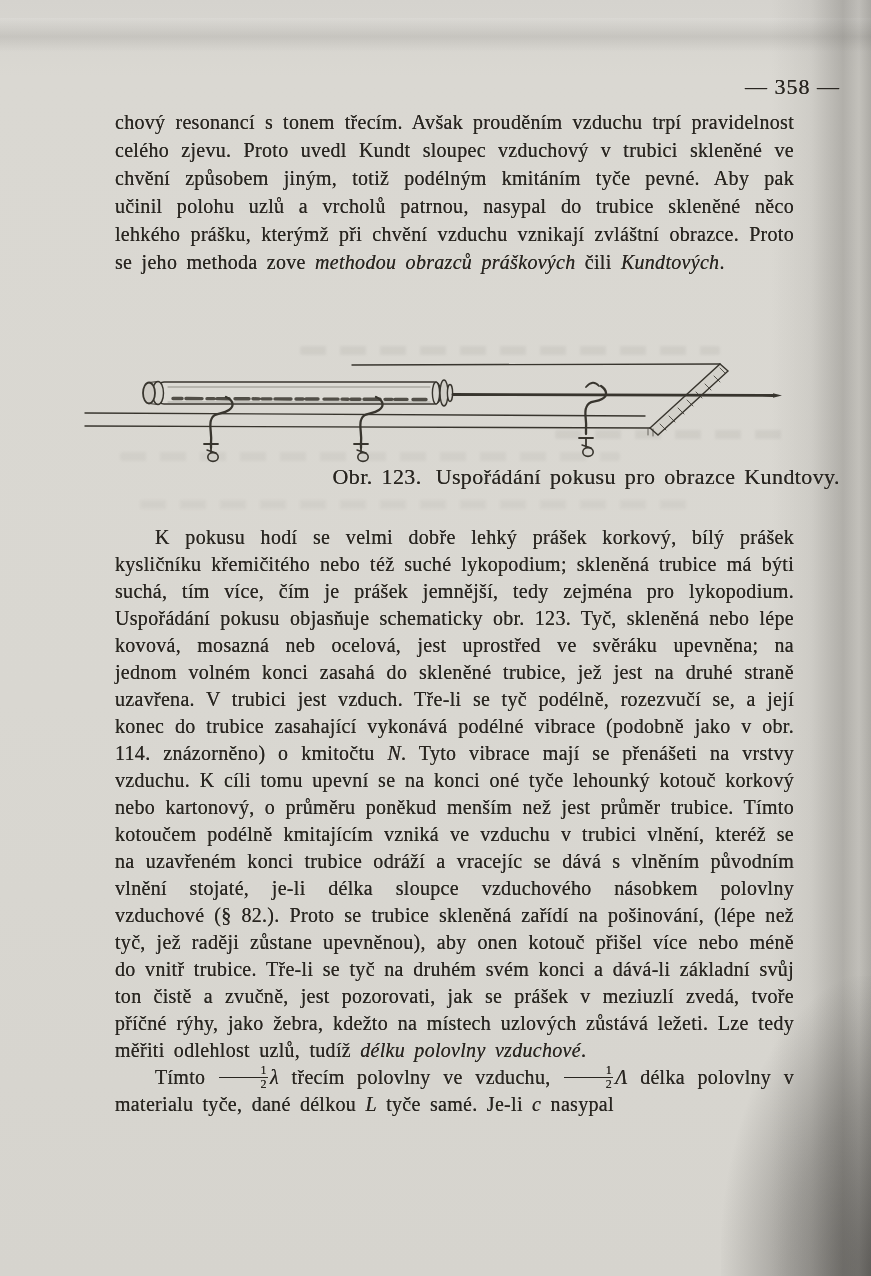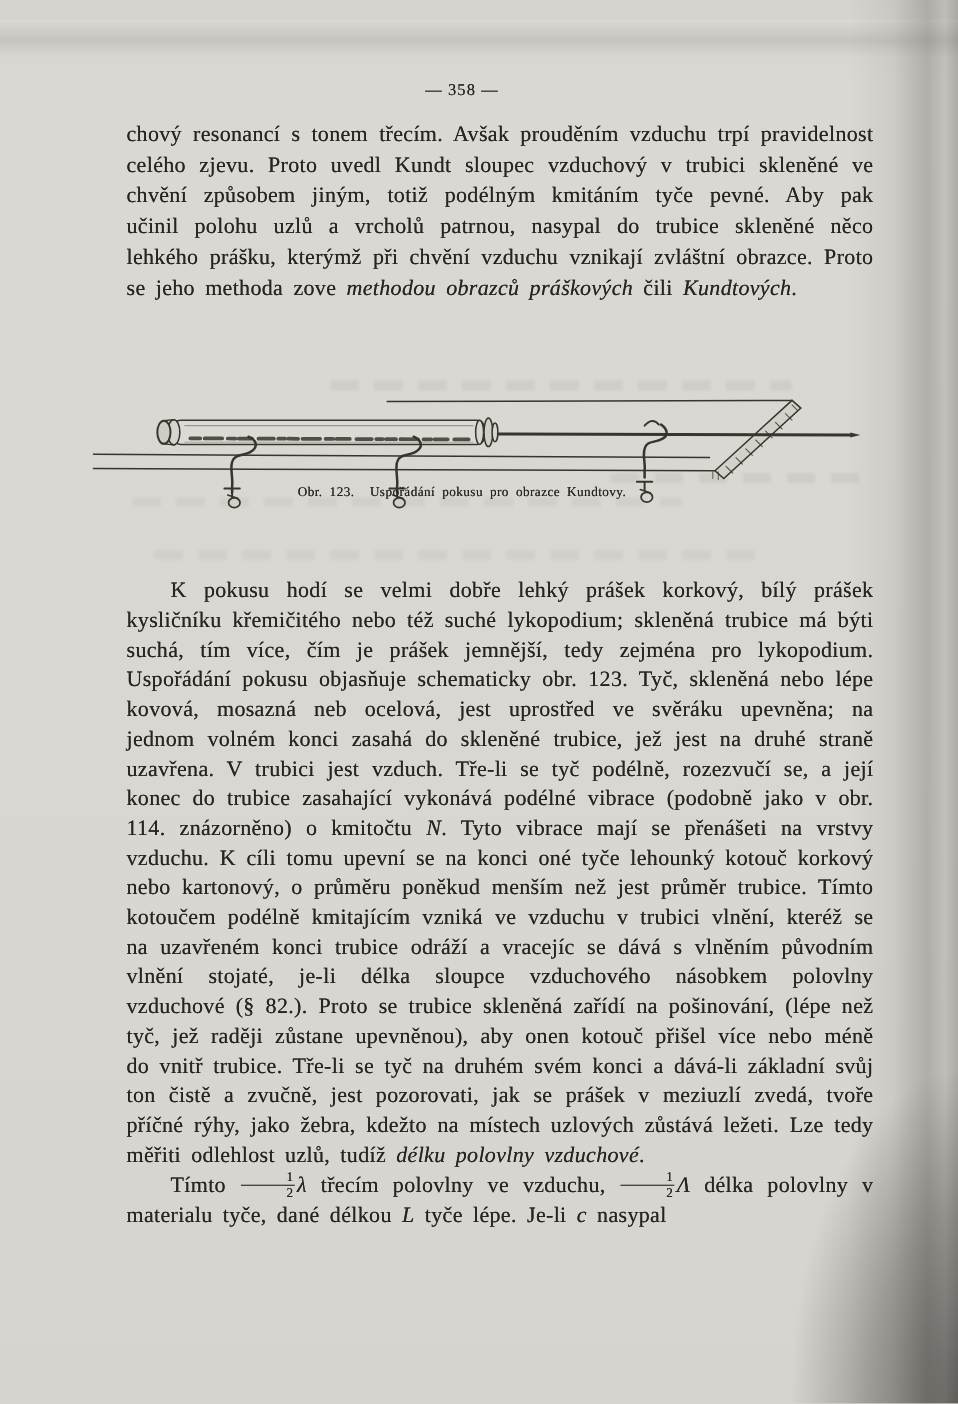--- a/index.html
+++ b/index.html
@@ -40,21 +40,21 @@
     background:repeating-linear-gradient(90deg,#55524a 0 26px,transparent 26px 40px);
     border-radius:3px;
   }
   .g1{left:300px;top:346px;width:420px;height:9px;}
   .g2{left:555px;top:430px;width:240px;height:9px;}
   .g3{left:120px;top:452px;width:500px;height:9px;opacity:.055;}
   .g4{left:140px;top:500px;width:560px;height:9px;opacity:.05;}
 
   .pagenum{
     position:absolute;top:74px;left:0;width:840px;
-    text-align:center;font-size:15px;letter-spacing:1px;
+    text-align:right;font-size:22px;letter-spacing:1px;
     text-shadow:0 0 .5px rgba(40,36,30,.85);
   }
   .para{
     margin:0;text-align:justify;
     font-size:20px;line-height:28px;
     word-spacing:4px;letter-spacing:.3px;
     text-shadow:0 0 .55px rgba(40,36,30,.85);
   }
   .p1{position:absolute;top:108px;left:115px;width:679px;}
   .textblock{position:absolute;top:524px;left:115px;width:679px;}
@@ -62,22 +62,22 @@
   .p2{text-indent:40px;font-family:Liberation Serif, serif;}
   .p3{text-indent:40px;}
   .para i{font-style:italic;}
   .frac{
     display:inline-block;text-align:center;font-size:12px;line-height:1.05;
     vertical-align:-0.32em;margin:0 2px 0 1px;letter-spacing:0;word-spacing:0;
   }
   .frac .fn{display:block;border-bottom:1px solid currentColor;padding:0 1.5px;}
   .frac .fd{display:block;}
   .caption{
-    position:absolute;top:440px;left:0;width:840px;text-align:center;
-    font-size:12px;letter-spacing:.4px;word-spacing:3px;
+    position:absolute;top:464px;left:0;width:840px;text-align:right;
+    font-size:22px;letter-spacing:.4px;word-spacing:3px;
     text-shadow:0 0 .5px rgba(40,36,30,.8);
   }
   .caption .cap-label{margin-right:14px;}
   figure{margin:0;}
   .fig{position:absolute;left:70px;top:340px;width:740px;height:132px;}
   .fig svg{display:block;}
   .fig *{stroke-linecap:round;}
 </style>
 </head>
 <body>
@@ -163,16 +163,16 @@
         <path d="M512 105 l 9 3" stroke-width="1.4"></path>
       </g>
     </svg>
   </figure>
 
   <div class="caption"><span class="cap-label">Obr. 123.</span><span>Uspořádání pokusu pro obrazce Kundtovy.</span></div>
 
   <div class="textblock">
     <p class="para p2"><span>K pokusu hodí se velmi dobře lehký prášek korkový, bílý prášek kysličníku křemičitého nebo též suché lykopodium; skleněná trubice má býti suchá, tím více, čím je prášek jemnější, tedy zejména pro lykopodium. Uspořádání pokusu objasňuje schematicky obr. 123. Tyč, skleněná nebo lépe kovová, mosazná neb ocelová, jest uprostřed ve svěráku upevněna; na jednom volném konci zasahá do skleněné trubice, jež jest na druhé straně uzavřena. V trubici jest vzduch. Tře-li se tyč podélně, rozezvučí se, a její konec do trubice zasahající vykonává podélné vibrace (podobně jako v obr. 114. znázorněno) o kmitočtu </span><i>N</i><span>. Tyto vibrace mají se přenášeti na vrstvy vzduchu. K cíli tomu upevní se na konci oné tyče lehounký kotouč korkový nebo kartonový, o průměru poněkud menším než jest průměr trubice. Tímto kotoučem podélně kmitajícím vzniká ve vzduchu v trubici vlnění, kteréž se na uzavřeném konci trubice odráží a vracejíc se dává s vlněním původním vlnění stojaté, je-li délka sloupce vzduchového násobkem polovlny vzduchové (§ 82.). Proto se trubice skleněná zařídí na pošinování, (lépe než tyč, jež raději zůstane upevněnou), aby onen kotouč přišel více nebo méně do vnitř trubice. Tře-li se tyč na druhém svém konci a dává-li základní svůj ton čistě a zvučně, jest pozorovati, jak se prášek v meziuzlí zvedá, tvoře příčné rýhy, jako žebra, kdežto na místech uzlových zůstává ležeti. Lze tedy měřiti odlehlost uzlů, tudíž </span><i>délku polovlny vzduchové</i><span>.</span></p>
 
-    <p class="para p3"><span>Tímto </span><span class="frac"><span class="fn">1</span><span class="fd">2</span></span><i>λ</i><span> třecím polovlny ve vzduchu, </span><span class="frac"><span class="fn">1</span><span class="fd">2</span></span><i>Λ</i><span> délka polovlny v materialu tyče, dané délkou </span><i>L</i><span> tyče lépe. Je-li </span><i>c</i><span> nasypal</span></p>
+    <p class="para p3"><span>Tímto </span><span class="frac"><span class="fn">1</span><span class="fd">2</span></span><i>λ</i><span> třecím polovlny ve vzduchu, </span><span class="frac"><span class="fn">1</span><span class="fd">2</span></span><i>Λ</i><span> délka polovlny v materialu tyče, dané délkou </span><i>L</i><span> tyče samé. Je-li </span><i>c</i><span> nasypal</span></p>
   </div>
 
 </div>
 
 </body></html>

